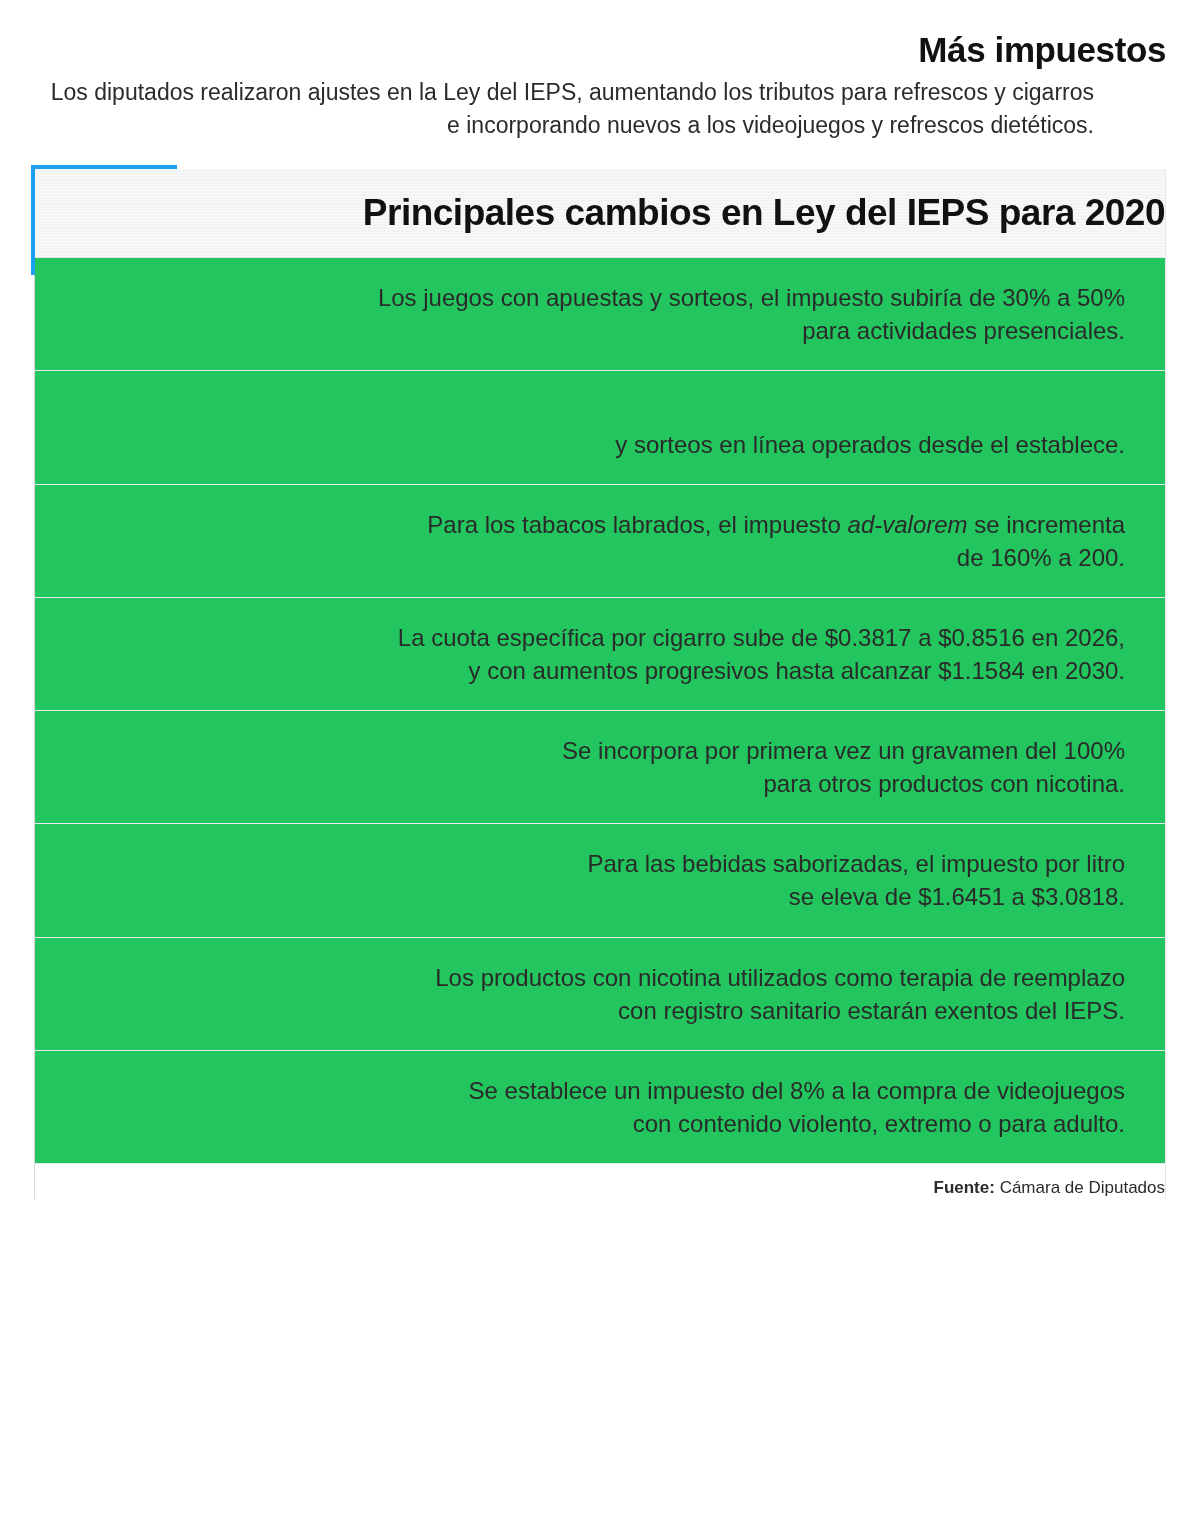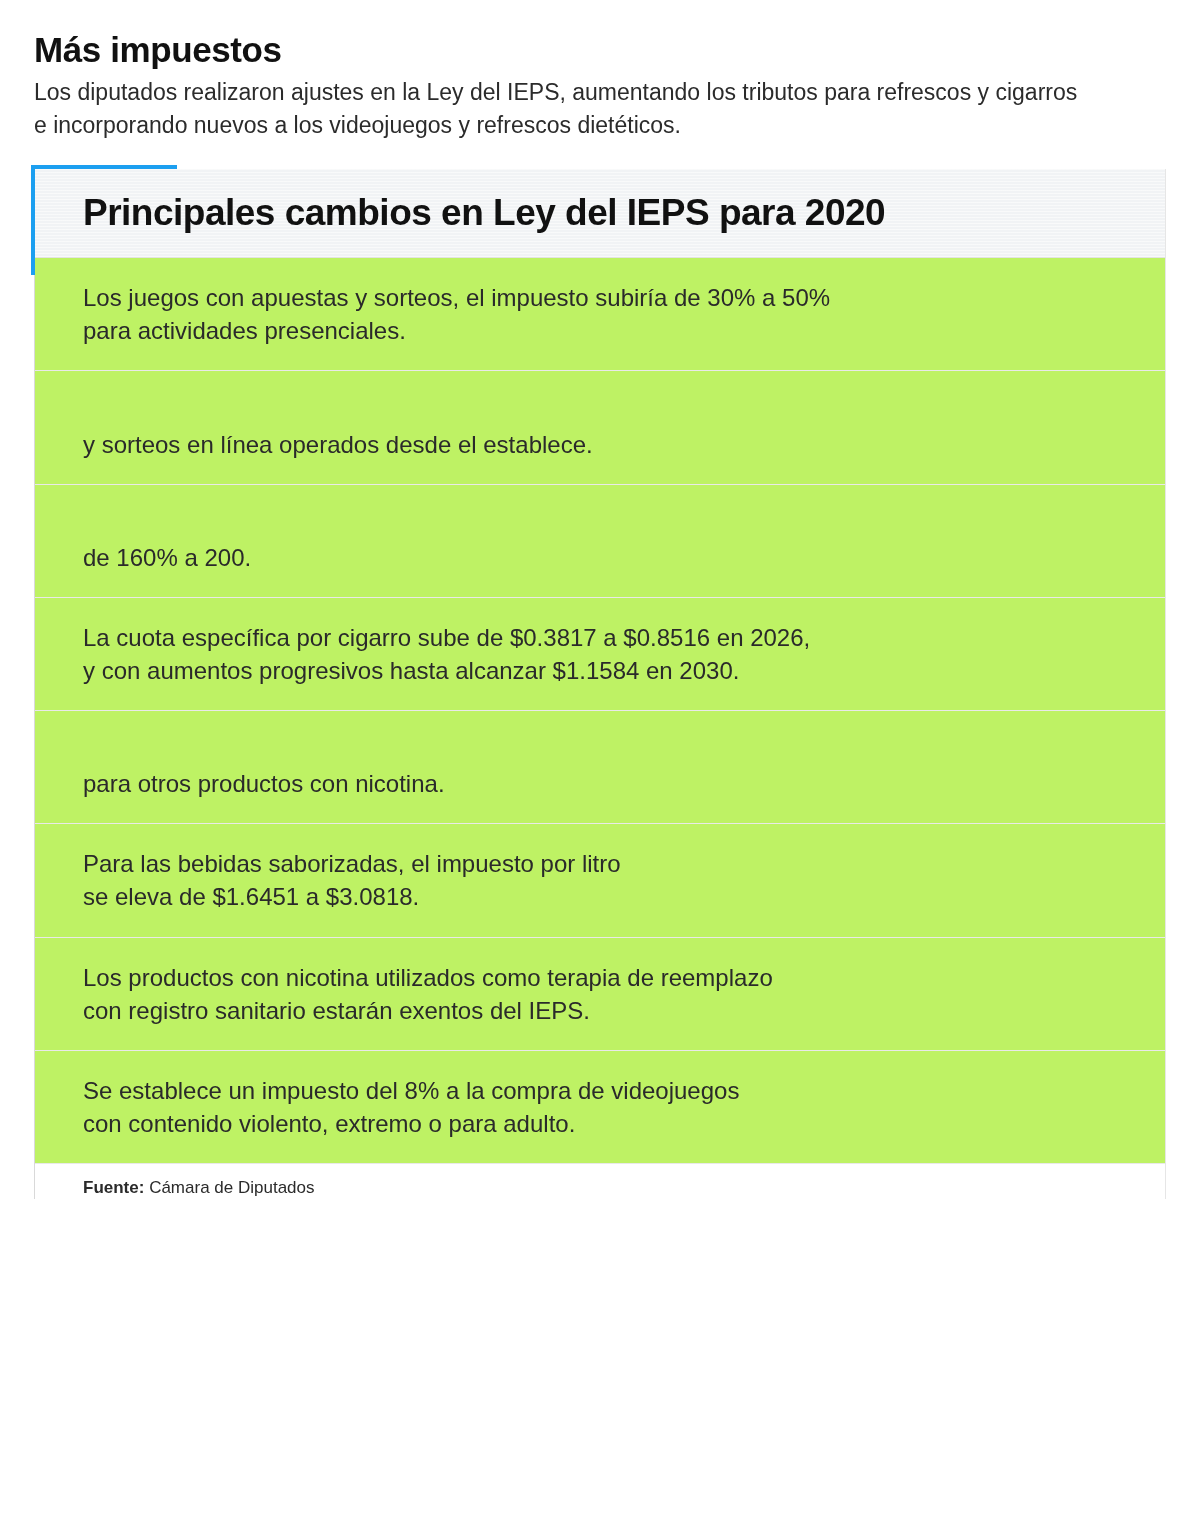--- a/index.html
+++ b/index.html
@@ -14,20 +14,21 @@
     color: #1a1a1a;
     -webkit-font-smoothing: antialiased;
   }
 
   .page {
     position: relative;
     width: 1200px;
     height: 1376px;
     box-sizing: border-box;
     padding: 30px 34px 0 34px;
+    text-align: right;
   }
 
   
   .headline {
     font-size: 35px;
     font-weight: bold;
     letter-spacing: -0.4px;
     color: #111111;
     margin: 0 0 6px 0;
     line-height: 1.15;
@@ -75,21 +76,21 @@
   .card-title {
     font-size: 37px;
     font-weight: bold;
     letter-spacing: -0.5px;
     color: #111111;
     margin: 0;
     line-height: 1.1;
   }
 
   .list {
-    background: #bef264;
+    background: #22c55e;
   }
   .list-item {
     padding: 23px 40px 23px 48px;
     border-bottom: 1px solid #e9e9e9;
     font-size: 24px;
     line-height: 1.38;
     color: #2a2a2a;
     font-weight: 400;
   }
   .list-item:last-of-type {
@@ -135,31 +136,31 @@
         <span>Los juegos con apuestas y sorteos, el impuesto subiría de 30% a 50%</span><br>
         <span>para actividades presenciales.</span>
       </div>
 
       <div class="list-item">
         <br>
         <span>y sorteos en línea operados desde el establece.</span>
       </div>
 
       <div class="list-item">
-        <br>
+        <span><span>Para los tabacos labrados, el impuesto </span><em>ad-valorem</em><span> se incrementa</span></span><br>
         <span>de 160% a 200.</span>
       </div>
 
       <div class="list-item">
         <span>La cuota específica por cigarro sube de $0.3817 a $0.8516 en 2026,</span><br>
         <span>y con aumentos progresivos hasta alcanzar $1.1584 en 2030.</span>
       </div>
 
       <div class="list-item">
-        <br>
+        <span>Se incorpora por primera vez un gravamen del 100%</span><br>
         <span>para otros productos con nicotina.</span>
       </div>
 
       <div class="list-item">
         <span>Para las bebidas saborizadas, el impuesto por litro</span><br>
         <span>se eleva de $1.6451 a $3.0818.</span>
       </div>
 
 
       <div class="list-item">

